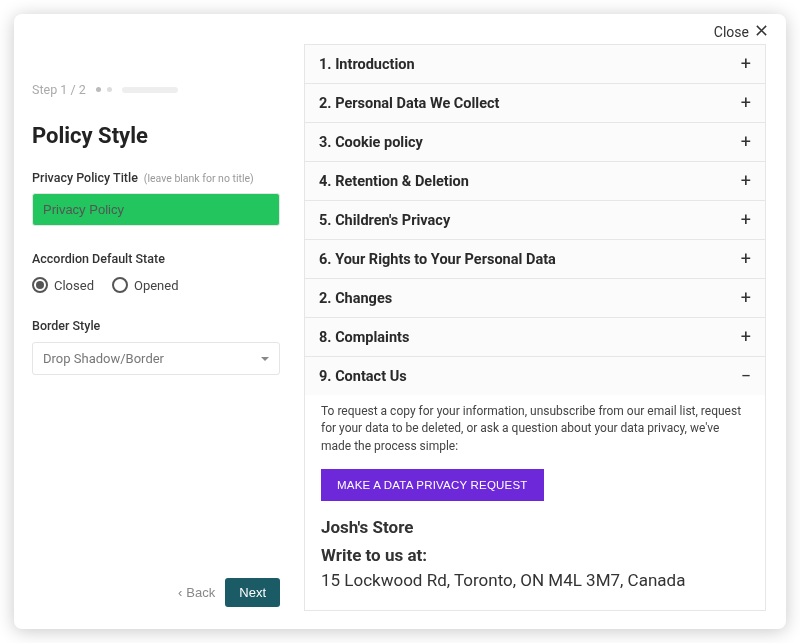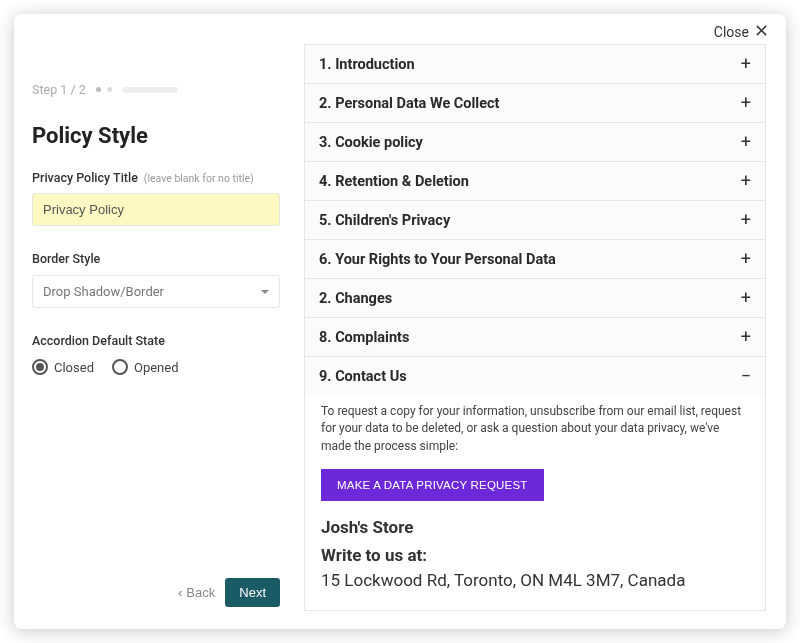--- a/index.html
+++ b/index.html
@@ -77,21 +77,21 @@
 .label { font-size: 12.5px; color: #333; font-weight: 500; }
 .hint { font-size: 10.5px; color: #999; }
 .input {
   width: 100%;
   border: 1px solid #e5e5e5;
   border-radius: 3px;
   padding: 8px 10px;
   font-size: 13px;
   color: #555;
   margin-top: 8px;
-  background: #fef9c3;
+  background: #22c55e;
 }
 .select {
   width: 100%;
   border: 1px solid #e5e5e5;
   border-radius: 3px;
   padding: 8px 10px;
   font-size: 13px;
   color: #777;
   margin-top: 8px;
   background: #fff;
@@ -189,43 +189,43 @@
 
       <div class="field">
         <div class="label-row">
           <span class="label">Privacy Policy Title</span>
           <span class="hint">(leave blank for no title)</span>
         </div>
         <input class="input" value="Privacy Policy" style="">
       </div>
 
       <div class="field">
-        <span class="label">Border Style</span>
-        <div class="select">
-          <span>Drop Shadow/Border</span>
-          <span class="caret"></span>
-        </div>
-      </div>
-
-      <div class="field">
         <span class="label">Accordion Default State</span>
         <div class="radio-row">
           <div class="radio">
             <span class="radio-outer">
                 <span class="radio-inner"></span>
               </span>
             <span class="radio-label">Closed</span>
           </div>
           <div class="radio">
             <span class="radio-outer unchecked"></span>
             <span class="radio-label">Opened</span>
           </div>
         </div>
       </div>
 
+      <div class="field">
+        <span class="label">Border Style</span>
+        <div class="select">
+          <span>Drop Shadow/Border</span>
+          <span class="caret"></span>
+        </div>
+      </div>
+
       <div class="footer-btns">
         <button class="back-btn">
           <span>‹</span>
           <span>Back</span>
         </button>
         <button class="next-btn">Next</button>
       </div>
     </div>
 
     <div class="right">

